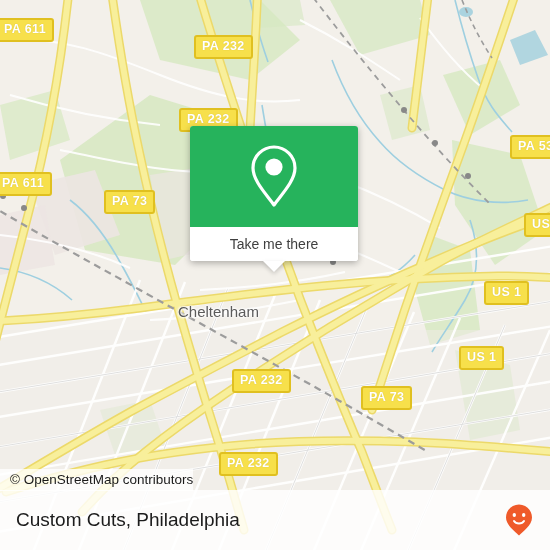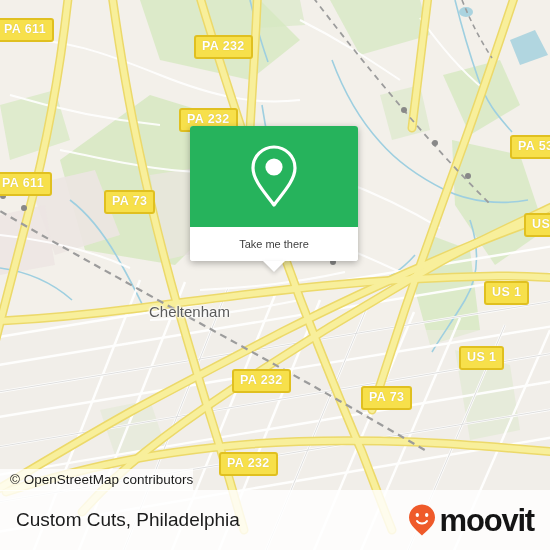--- a/index.html
+++ b/index.html
@@ -72,21 +72,21 @@
     background: #ffffff;
     height: 34px;
     border-radius: 0 0 3px 3px;
     display: flex;
     align-items: center;
     justify-content: center;
     position: relative;
   }
   #callout-bar-text {
     color: #3f3f3f;
-    font-size: 11px;
+    font-size: 14px;
     font-family: "Liberation Sans", sans-serif;
   }
   #callout-tail {
     position: absolute;
     left: 50%;
     bottom: -11px;
     margin-left: -11px;
     width: 0; height: 0;
     border-left: 11px solid transparent;
     border-right: 11px solid transparent;
@@ -270,21 +270,21 @@
           <circle cx="404" cy="110" r="3" fill="#888"></circle>
           <circle cx="435" cy="143" r="3" fill="#888"></circle>
           <circle cx="468" cy="176" r="3" fill="#888"></circle>
           <circle cx="3" cy="196" r="3" fill="#888"></circle>
           <circle cx="24" cy="208" r="3" fill="#888"></circle>
         </g>
       </g>
     </svg>
 
     <div id="place-labels">
-        <div class="place-label" style="left: 149px; top: 303px;">Cheltenham</div>
+        <div class="place-label" style="left: 178px; top: 303px;">Cheltenham</div>
       </div>
 
     <div id="shields">
         <div class="shield" style="left: -4px; top: 18px;">PA 611</div>
         <div class="shield" style="left: 194px; top: 35px;">PA 232</div>
         <div class="shield" style="left: 179px; top: 108px;">PA 232</div>
         <div class="shield" style="left: 510px; top: 135px;">PA 532</div>
         <div class="shield" style="left: -6px; top: 172px;">PA 611</div>
         <div class="shield" style="left: 104px; top: 190px;">PA 73</div>
         <div class="shield" style="left: 524px; top: 213px;">US 1</div>
@@ -313,17 +313,16 @@
 
   <div id="footer">
     <div id="footer-title">Custom Cuts, Philadelphia</div>
     <div id="brand">
       <svg width="30" height="34" viewBox="0 0 30 34">
         <path d="M15 1.5 C7.8 1.5 2 7.3 2 14.5 C2 22.5 11.5 28.5 15 32.5 C18.5 28.5 28 22.5 28 14.5 C28 7.3 22.2 1.5 15 1.5 Z" fill="#ef5a2a"></path>
         <ellipse cx="10.3" cy="12" rx="1.7" ry="2.1" fill="#ffffff"></ellipse>
         <ellipse cx="19.7" cy="12" rx="1.7" ry="2.1" fill="#ffffff"></ellipse>
         <path d="M10 18 C12 21.2 18 21.2 20 18" fill="none" stroke="#ffffff" stroke-width="2" stroke-linecap="round"></path>
       </svg>
-      <span id="brand-word">moovit</span>
     </div>
   </div>
 
 </div>
 
 </body></html>

